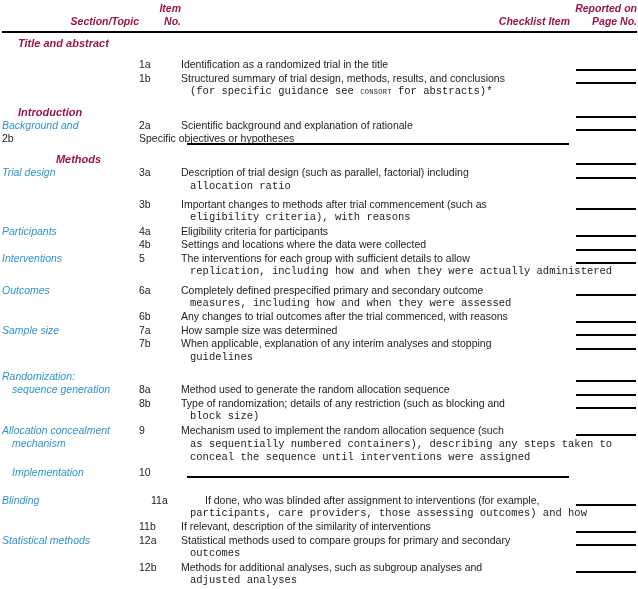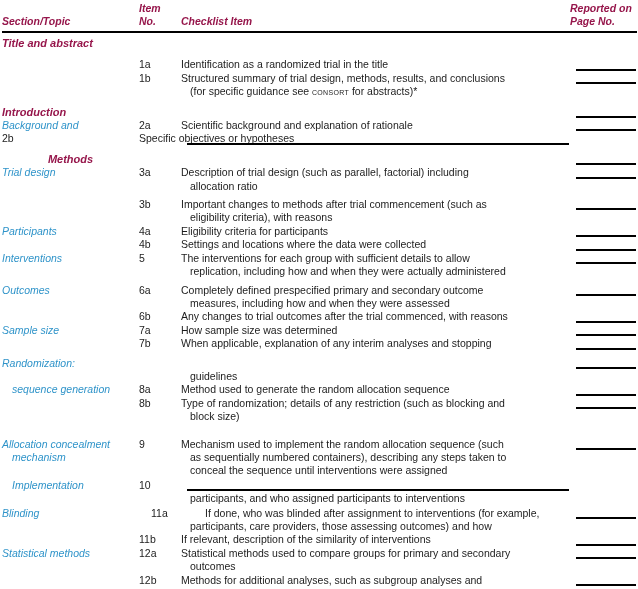--- a/index.html
+++ b/index.html
@@ -24,37 +24,39 @@
     display: grid;
     grid-template-columns: 137px 42px 1fr 67px;
     line-height: 13.4px;
     align-items: baseline;
   }
   .header .row { line-height: 13px; }
   .header {
     color: var(--maroon);
     font-weight: bold;
     font-style: italic;
+    text-align: right;
   }
   .header span { white-space: nowrap; }
   .rule {
     height: 0;
     border-top: 2.4px solid var(--ink);
     margin-top: 3px;
   }
   .col-topic { color: var(--blue); white-space: nowrap; font-style: italic; }
   .col-topic.section {
     color: var(--maroon);
     font-weight: bold;
     font-size: 11px;
+    margin-left: 16px;
   }
   .col-topic.indent { padding-left: 10px; }
   .col-item { color: var(--text); }
   .col-text { color: var(--text); white-space: nowrap; }
-  .col-text.indent { padding-left: 9px; }
+  .col-text.indent { padding-left: 9px; font-family: Liberation Mono, monospace; }
   .col-line { position: relative; height: 13.4px; align-self: stretch; }
   .blank {
     position: absolute;
     left: 6px;
     right: 1px;
     bottom: 1px;
     border-bottom: 2px solid var(--ink);
   }
   .smallcaps { font-variant: small-caps; letter-spacing: 0.3px; }
   .header .col-topic, .header .col-item, .header .col-text, .header .col-line {
@@ -230,33 +232,33 @@
         </span>
       </div>
       <div class="row">
         <span class="col-topic"></span>
         <span class="col-item">7b</span>
         <span class="col-text">When applicable, explanation of any interim analyses and stopping</span>
         <span class="col-line">
           <span class="blank"></span>
         </span>
       </div>
+      <div class="row">
+        <span class="col-topic"></span>
+        <span class="col-item"></span>
+        <span class="col-text indent">guidelines</span>
+        <span class="col-line"></span>
+      </div>
       <div class="row" style="margin-top: 6px;">
         <span class="col-topic">Randomization:</span>
         <span class="col-item"></span>
         <span class="col-text"></span>
         <span class="col-line">
           <span class="blank"></span>
         </span>
-      </div>
-      <div class="row">
-        <span class="col-topic"></span>
-        <span class="col-item"></span>
-        <span class="col-text indent">guidelines</span>
-        <span class="col-line"></span>
       </div>
       <div class="row">
         <span class="col-topic indent">sequence generation</span>
         <span class="col-item">8a</span>
         <span class="col-text">Method used to generate the random allocation sequence</span>
         <span class="col-line">
           <span class="blank"></span>
         </span>
       </div>
       <div class="row">
@@ -266,21 +268,21 @@
         <span class="col-line">
           <span class="blank"></span>
         </span>
       </div>
       <div class="row">
         <span class="col-topic"></span>
         <span class="col-item"></span>
         <span class="col-text indent">block size)</span>
         <span class="col-line"></span>
       </div>
-      <div class="row" style="margin-top: 14px;">
+      <div class="row" style="margin-top: 0;">
         <span class="col-topic">Allocation concealment</span>
         <span class="col-item">9</span>
         <span class="col-text">Mechanism used to implement the random allocation sequence (such</span>
         <span class="col-line">
           <span class="blank"></span>
         </span>
       </div>
       <div class="row">
         <span class="col-topic indent">mechanism</span>
         <span class="col-item"></span>
@@ -296,21 +298,20 @@
       <div class="row" style="margin-top: 1px;">
         <span class="col-topic indent">Implementation</span>
         <span class="col-item">10</span>
         <span class="col-line">
           <span class="blank"></span>
         </span>
       </div>
       <div class="row">
         <span class="col-topic"></span>
         <span class="col-item"></span>
-        <span class="col-text indent">participants, and who assigned participants to interventions</span>
         <span class="col-line"></span>
       </div>
       <div class="row" style="margin-top: 1px; gap: 12px;">
         <span class="col-topic">Blinding</span>
         <span class="col-item">11a</span>
         <span class="col-text">If done, who was blinded after assignment to interventions (for example,</span>
         <span class="col-line">
           <span class="blank"></span>
         </span>
       </div>

